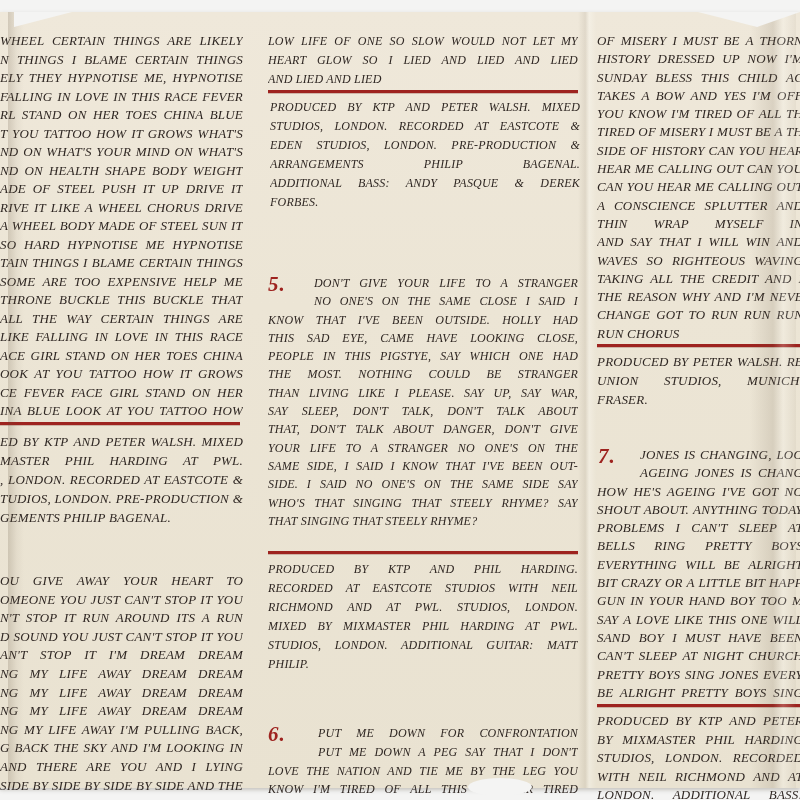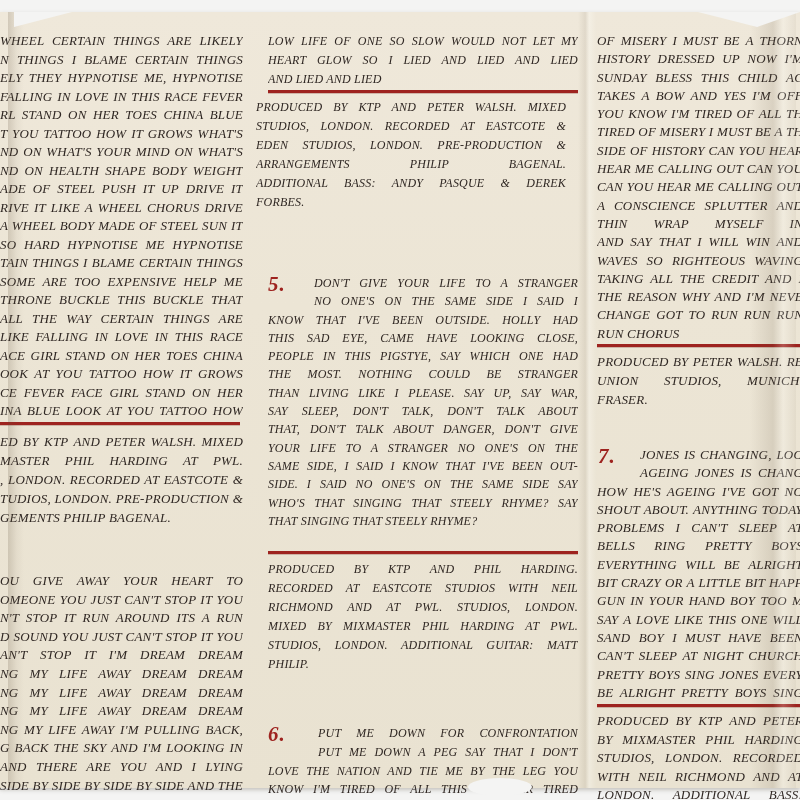--- a/index.html
+++ b/index.html
@@ -102,33 +102,33 @@
     </div>
 
   <div class="block sz125" style="left:268px;top:20px;width:310px;--lh:19px">
       <div class="line">LOW LIFE OF ONE SO SLOW WOULD NOT LET MY</div>
       <div class="line">HEART GLOW SO I LIED AND LIED AND LIED</div>
       <div class="line nj">AND LIED AND LIED</div>
     </div>
 
   <div class="rule" style="left:268px;top:78px;width:310px"></div>
 
-  <div class="block sz125" style="left:256px;top:86px;width:310px;--lh:19px">
+  <div class="block sz125" style="left:270px;top:86px;width:310px;--lh:19px">
       <div class="line">PRODUCED BY KTP AND PETER WALSH. MIXED</div>
       <div class="line">STUDIOS, LONDON. RECORDED AT EASTCOTE &amp;</div>
       <div class="line">EDEN STUDIOS, LONDON. PRE-PRODUCTION &amp;</div>
       <div class="line">ARRANGEMENTS PHILIP BAGENAL.</div>
       <div class="line">ADDITIONAL BASS: ANDY PASQUE &amp; DEREK</div>
       <div class="line nj">FORBES.</div>
     </div>
 
   <span class="tracknum" style="left:268px;top:262px">5.</span>
   <div class="block sz125 hang" style="left:268px;top:262px;width:310px;--lh:18.3px;--ind:46px">
       <div class="line">DON'T GIVE YOUR LIFE TO A STRANGER</div>
-      <div class="line">NO ONE'S ON THE SAME SIDE I SAID I</div>
+      <div class="line">NO ONE'S ON THE SAME CLOSE I SAID I</div>
       <div class="line">KNOW THAT I'VE BEEN OUTSIDE. HOLLY HAD</div>
       <div class="line">THIS SAD EYE, CAME HAVE LOOKING CLOSE,</div>
       <div class="line">PEOPLE IN THIS PIGSTYE, SAY WHICH ONE HAD</div>
       <div class="line">THE MOST. NOTHING COULD BE STRANGER</div>
       <div class="line">THAN LIVING LIKE I PLEASE. SAY UP, SAY WAR,</div>
       <div class="line">SAY SLEEP, DON'T TALK, DON'T TALK ABOUT</div>
       <div class="line">THAT, DON'T TALK ABOUT DANGER, DON'T GIVE</div>
       <div class="line">YOUR LIFE TO A STRANGER NO ONE'S ON THE</div>
       <div class="line">SAME SIDE, I SAID I KNOW THAT I'VE BEEN OUT-</div>
       <div class="line">SIDE. I SAID NO ONE'S ON THE SAME SIDE SAY</div>

